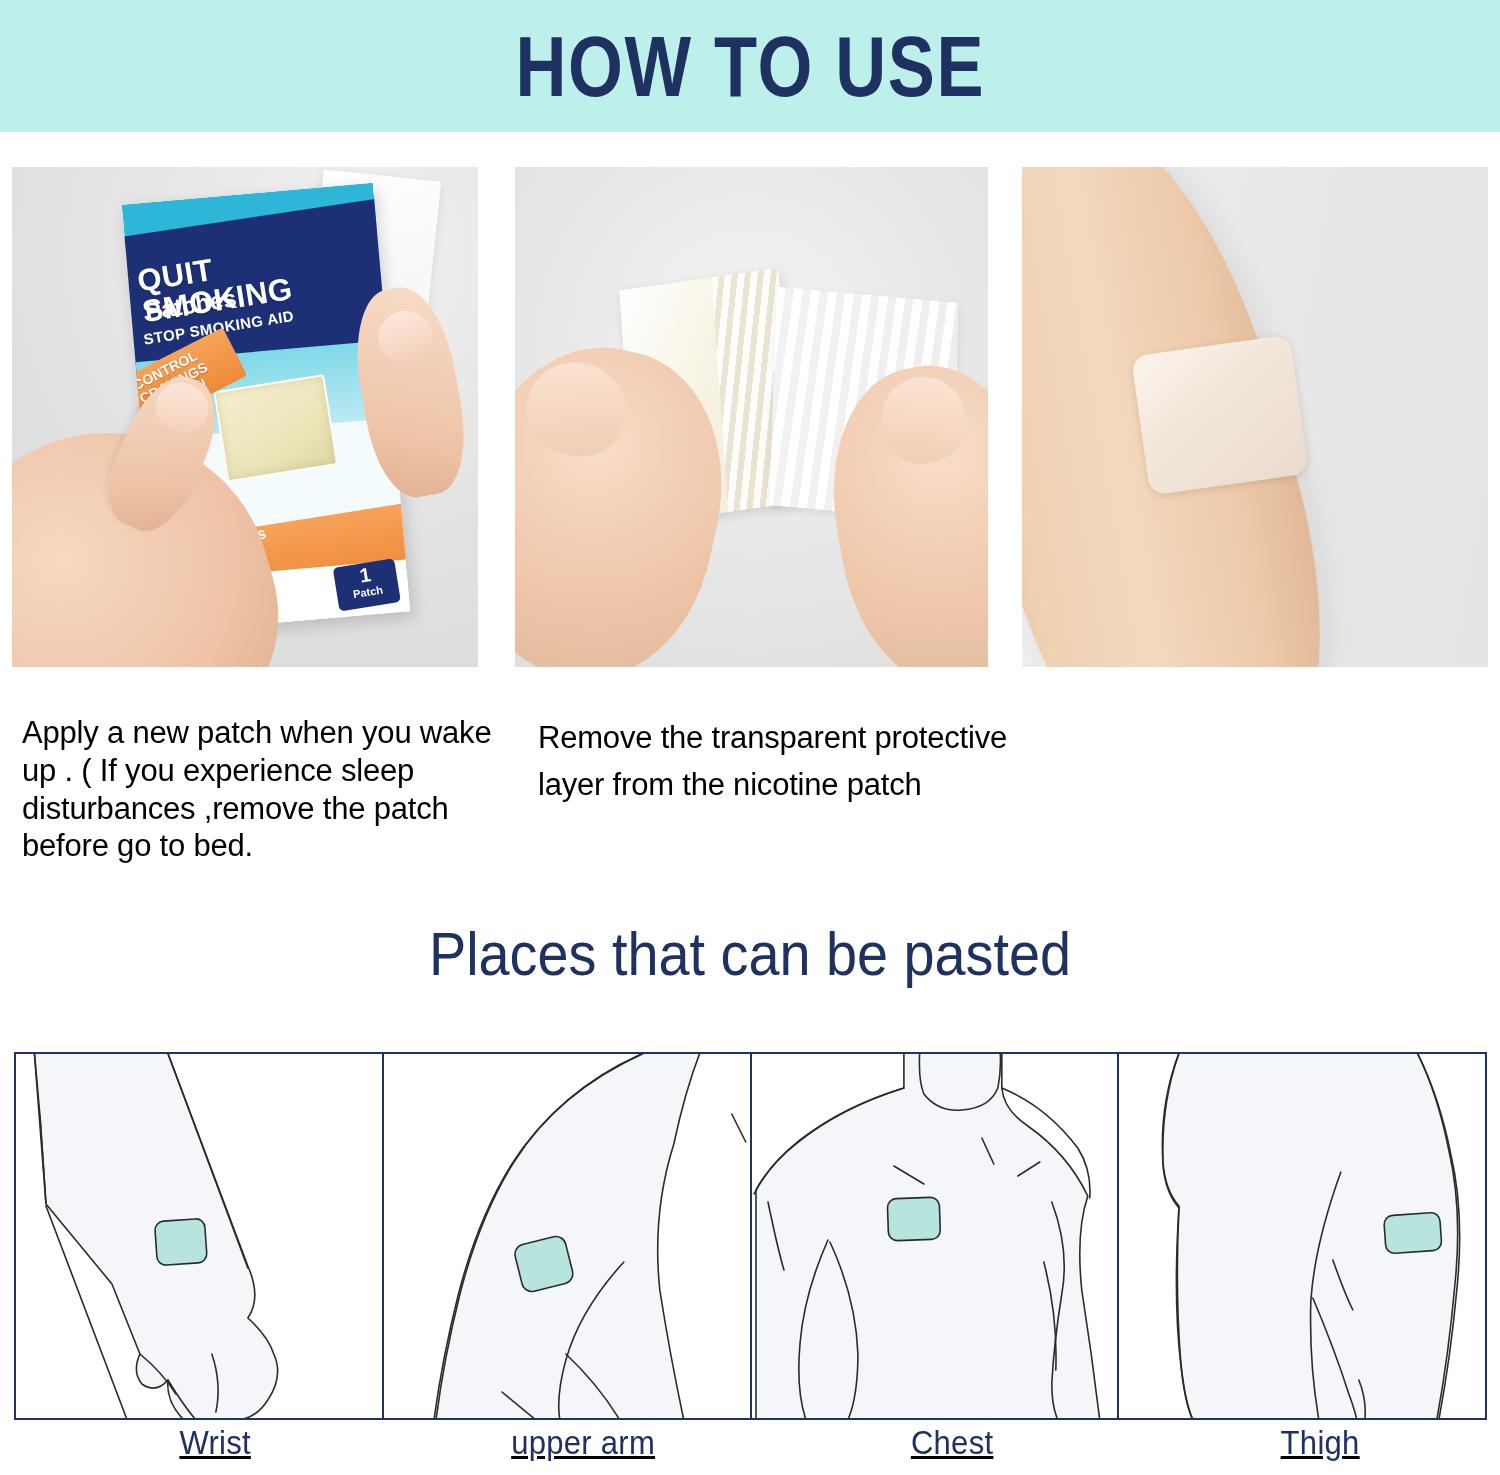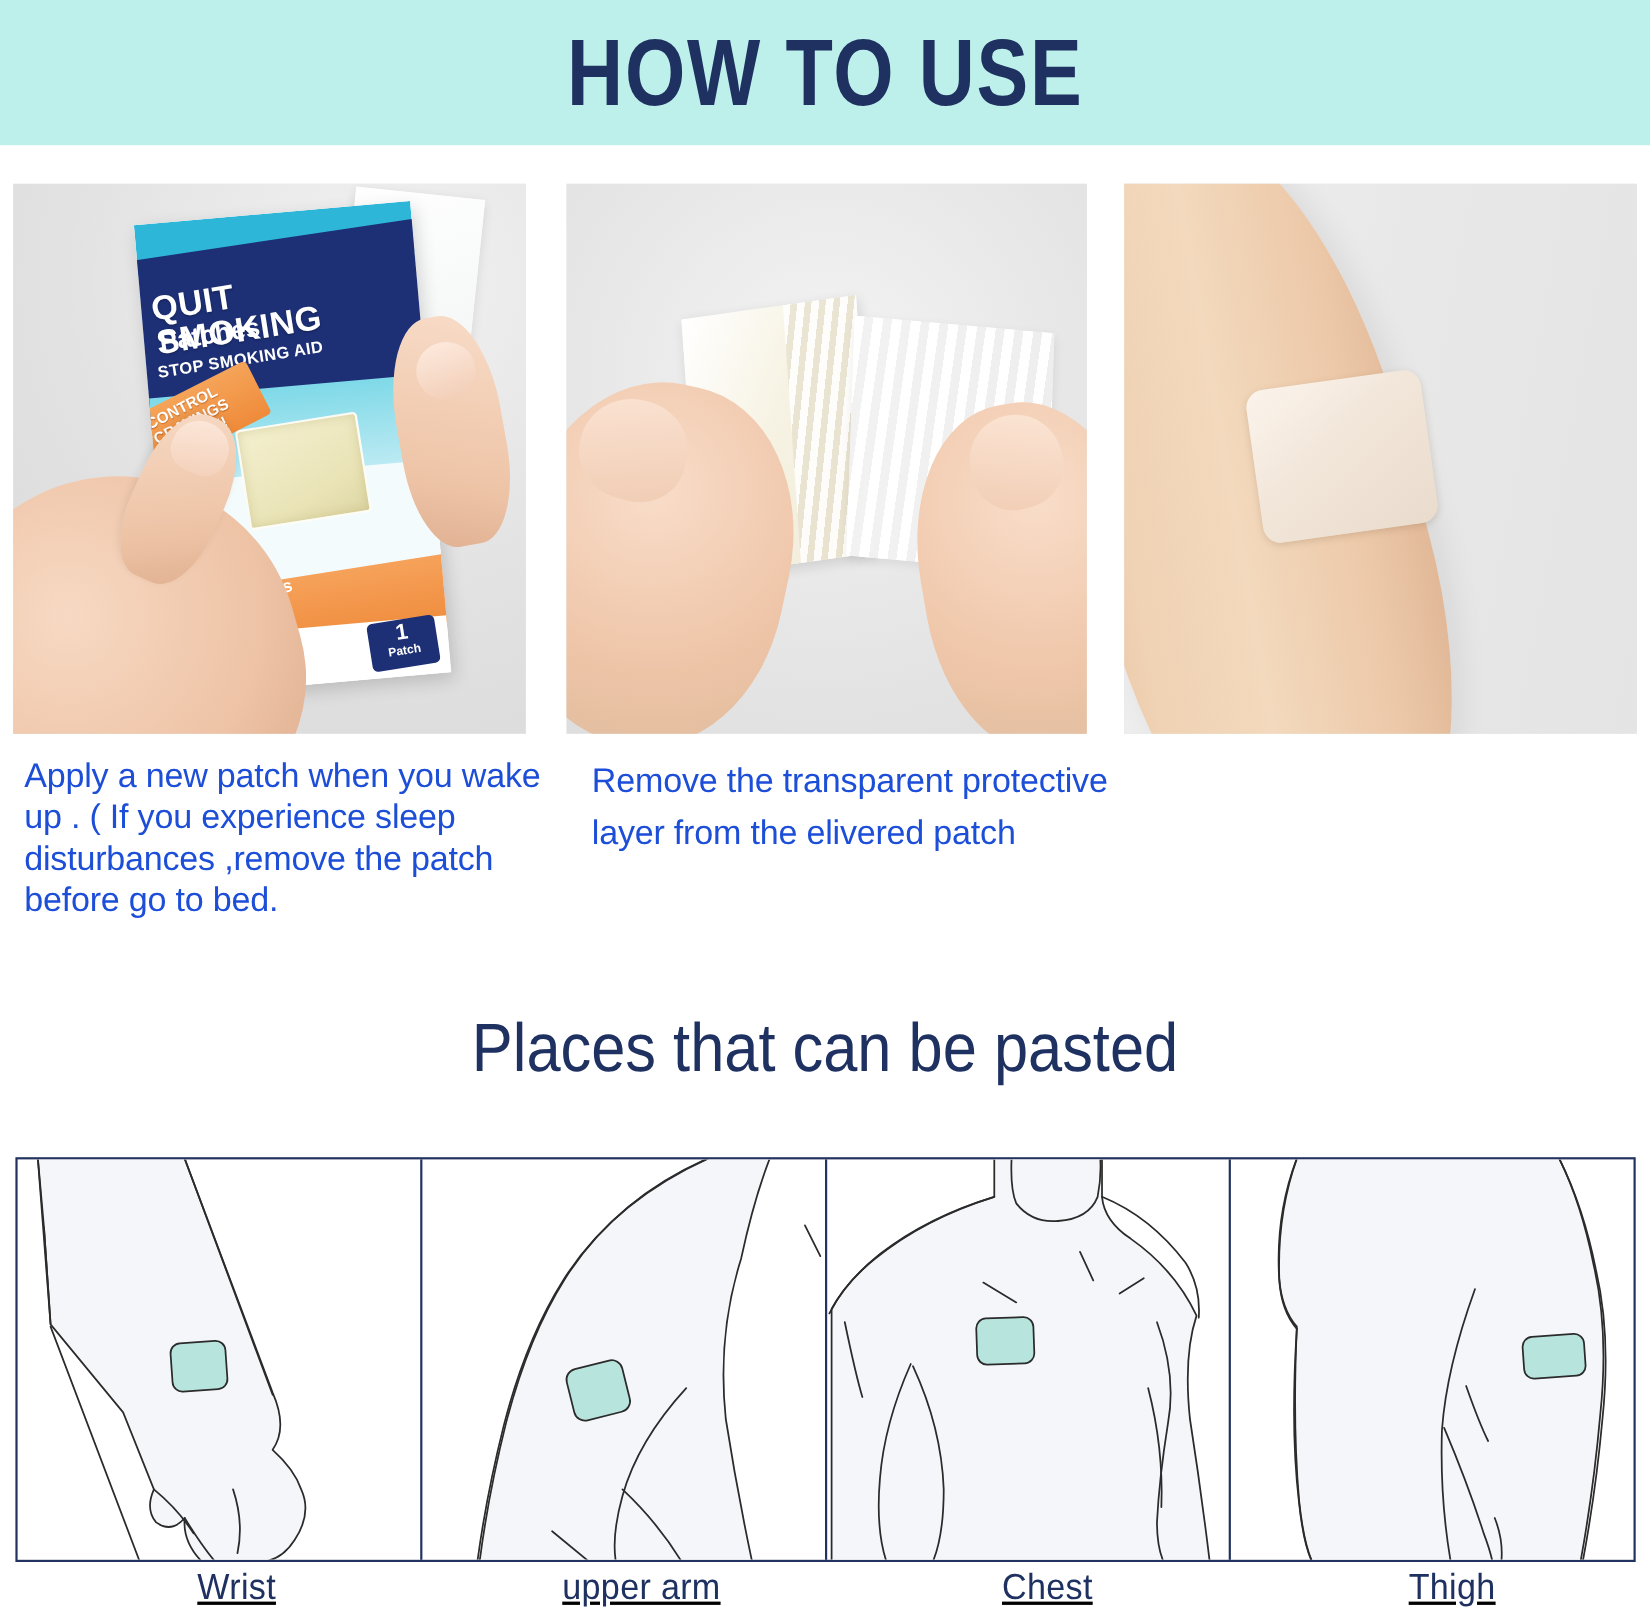--- a/index.html
+++ b/index.html
@@ -281,24 +281,25 @@
     width: 160px; height: 140px;
     background: linear-gradient(145deg,#fbf4ec 0%,#f3e7db 40%,#e9dccd 100%);
     border-radius: 16px;
     transform: rotate(-8deg);
     box-shadow: 0 2px 7px rgba(120,90,60,.22);
   }
 
   
   .caption {
     position: absolute;
-    color: #1d4ed8;
+    color: #000000;
     font-size: 31px;
     line-height: 1.22;
     letter-spacing: -0.2px;
+    margin-top: 28px;
   }
   .cap-1 { left: 22px;   top: 686px; width: 470px; }
   .cap-2 { left: 538px;  top: 686px; width: 470px; line-height: 1.52; }
   .cap-3 { left: 1030px; top: 686px; width: 470px; }
 
   
   .section-title {
     position: absolute;
     left: 0; top: 918px;
     width: 1500px;
@@ -394,21 +395,21 @@
     </div>
 
     <div class="photo photo-3">
       <div class="p3-bg"></div>
       <div class="forearm"></div>
       <div class="arm-patch"></div>
     </div>
   </div>
 
   <div class="caption cap-1">Apply a new patch when you wake up . ( If you experience sleep disturbances ,remove the patch before go to bed.</div>
-  <div class="caption cap-2">Remove the transparent protective layer from the elivered patch</div>
+  <div class="caption cap-2">Remove the transparent protective layer from the nicotine patch</div>
 
   <div class="section-title">Places that can be pasted</div>
 
   <div class="diagram-frame">
 
     <div class="diagram-cell">
       <svg viewBox="0 0 366 364" preserveAspectRatio="none">
         <g fill="#f4f6fa" stroke="#2b2b2b" stroke-width="1.6" stroke-linejoin="round" stroke-linecap="round">
           <path d="M18 -6 L150 -6 L232 212 Q246 244 232 264 Q252 282 258 300 Q268 322 252 346 Q238 368 214 366 L168 366 Q150 348 152 326 Q140 340 126 330 Q116 318 124 300 L96 230 L30 150 L24 62 Z"></path>
         </g>

